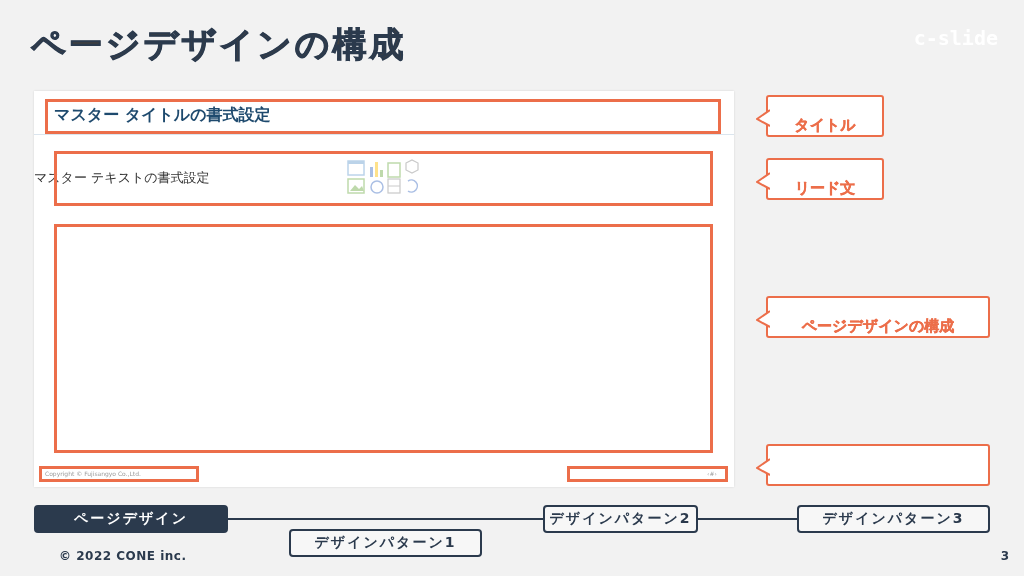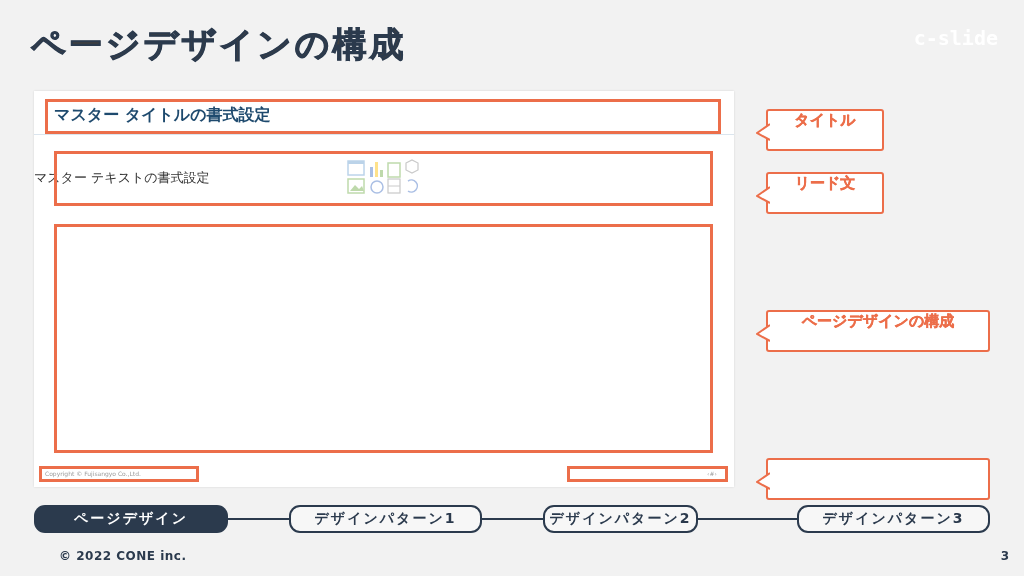--- a/index.html
+++ b/index.html
@@ -60,48 +60,48 @@
   .pagenum-text {
     position: absolute; left: 673px; top: 379px;
     font-size: 6px; color: #9a9a9a;
   }
 
   
   .callout {
     position: absolute; height: 42px;
     border: 2px solid #ec6e4a; border-radius: 3px;
     background: #ffffff;
-    display: flex; align-items: flex-start; justify-content: center;
-    font-size: 15px; font-weight: 900; color: #ec6e4a; margin-top: 14px;
+    display: flex; align-items: flex-end; justify-content: center;
+    font-size: 15px; font-weight: 900; color: #ec6e4a;
     -webkit-text-stroke: 0.4px #ec6e4a;
   }
   .callout .tail {
     position: absolute; left: -12px; top: 12px; width: 14px; height: 18px;
   }
   .c1 { left: 766px; top: 95px; width: 118px; }
   .c2 { left: 766px; top: 158px; width: 118px; }
   .c3 { left: 766px; top: 296px; width: 224px; }
   .c4 { left: 766px; top: 444px; width: 224px; }
 
   
   .nav-line {
     position: absolute; top: 518px; left: 228px; width: 570px; height: 2px;
     background: #2b3a4d;
   }
   .nav-btn {
     position: absolute; top: 505px; height: 28px;
-    border: 2px solid #2b3a4d; border-radius: 11px;
+    border: 2px solid #2b3a4d; border-radius: 4px;
     background: #f7f7f7; color: #2b3a4d;
     display: flex; align-items: center; justify-content: center;
     font-size: 14px; font-weight: 900; letter-spacing: 2px;
     cursor: pointer;
   }
   .nav-btn.active { background: #2b3a4d; color: #ffffff; }
   .n0 { left: 34px; width: 194px; }
-  .n1 { left: 289px; width: 193px; }
+  .n1 { left: 289px; width: 193px; margin-top: 24px; }
   .n2 { left: 543px; width: 155px; }
   .n3 { left: 797px; width: 193px; text-align: center; }
 
   .footer-copy {
     position: absolute; left: 15px; top: 549px;
     font-size: 12px; font-weight: bold; color: #2b3a4d; letter-spacing: 0.5px; margin-left: 44px;
   }
   .footer-page {
     position: absolute; right: 15px; top: 549px;
     font-size: 12px; font-weight: bold; color: #2b3a4d;

